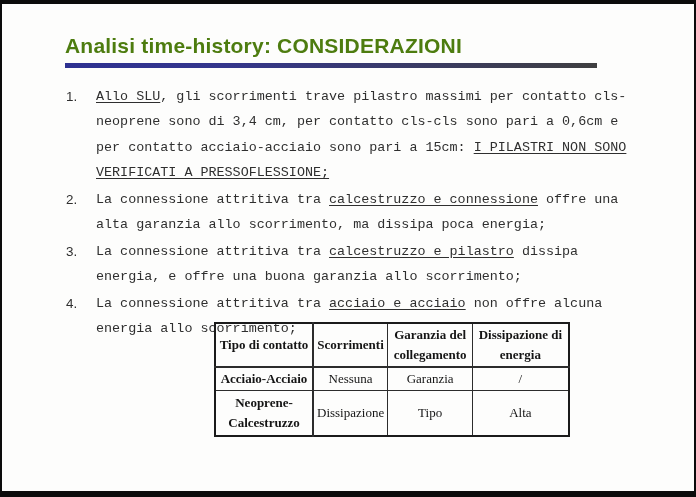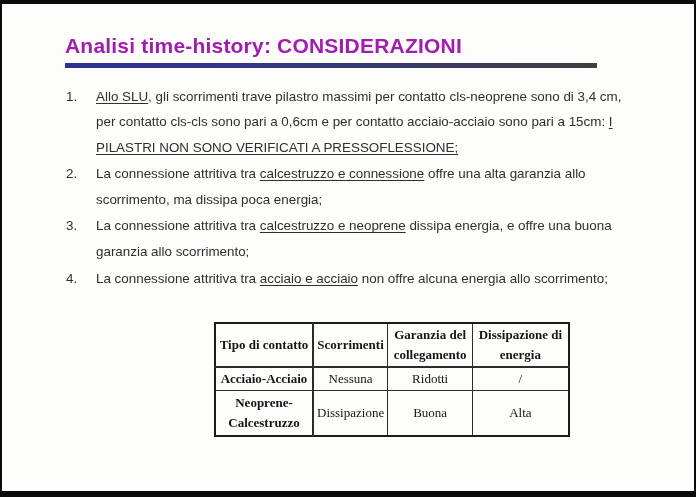--- a/index.html
+++ b/index.html
@@ -9,35 +9,35 @@
     box-sizing: border-box;
     background: #fdfdfc;
     border-style: solid;
     border-color: #0b0b0b;
     border-width: 4px 2px 6px 2px;
     overflow: hidden;
     font-family: "Liberation Sans", sans-serif;
   }
   .page-title {
     position: absolute; left: 63px; top: 30px;
-    font-size: 21px; font-weight: bold; color: #a21caf;
+    font-size: 21px; font-weight: bold; color: #4d7c0f;
     white-space: nowrap; letter-spacing: 0.2px;
   }
   .title-underline {
     position: absolute; left: 63px; top: 59px;
     width: 532px; height: 5px;
     background: linear-gradient(90deg, #2e3191 0%, #34368c 30%, #3f3f40 100%);
   }
   .considerations-list {
     position: absolute; left: 64px; top: 80px; width: 574px;
     font-size: 13.4px; line-height: 25.3px; color: #2f2f2f;
   }
   .list-item { display: flex; margin-bottom: 1.5px; }
   .item-number { flex: 0 0 30px; width: 30px; }
-  .item-text { width: 540px; }
+  .item-text { width: 540px; font-family: Liberation Mono, monospace; }
   .item-text u { text-decoration: underline; text-underline-offset: 2px; }
   .contact-table {
     position: absolute; left: 172px; top: 318px;
     border-collapse: collapse; table-layout: fixed;
     font-family: "Liberation Serif", serif;
     font-size: 13px; color: #151515;
     border: 2px solid #1b1b1b;
     margin-left: 40px;
   }
   .contact-table td {
@@ -74,21 +74,21 @@
       <div class="item-text"><u>Allo SLU</u><span>, gli scorrimenti trave pilastro massimi per contatto cls-neoprene sono di 3,4 cm, per contatto cls-cls sono pari a 0,6cm e per contatto acciaio-acciaio sono pari a 15cm: </span><u>I PILASTRI NON SONO VERIFICATI A PRESSOFLESSIONE;</u></div>
     </div>
 
     <div class="list-item">
       <div class="item-number">2.</div>
       <div class="item-text"><span>La connessione attritiva tra </span><u>calcestruzzo e connessione</u><span> offre una alta garanzia allo scorrimento, ma dissipa poca energia;</span></div>
     </div>
 
     <div class="list-item">
       <div class="item-number">3.</div>
-      <div class="item-text"><span>La connessione attritiva tra </span><u>calcestruzzo e neoprene</u><span> dissipa energia, e offre una buona garanzia allo scorrimento;</span></div>
+      <div class="item-text"><span>La connessione attritiva tra </span><u>calcestruzzo e pilastro</u><span> dissipa energia, e offre una buona garanzia allo scorrimento;</span></div>
     </div>
 
     <div class="list-item">
       <div class="item-number">4.</div>
       <div class="item-text"><span>La connessione attritiva tra </span><u>acciaio e acciaio</u><span> non offre alcuna energia allo scorrimento;</span></div>
     </div>
 
   </div>
 
   <table class="contact-table">
@@ -101,25 +101,25 @@
     <tbody>
       <tr class="header-row">
         <td class="col-first">Tipo di contatto</td>
         <td>Scorrimenti</td>
         <td>Garanzia del collegamento</td>
         <td>Dissipazione di energia</td>
       </tr>
       <tr class="row-1">
         <td class="col-first">Acciaio-Acciaio</td>
         <td>Nessuna</td>
-        <td>Ridotti</td>
+        <td>Garanzia</td>
         <td>/</td>
       </tr>
       <tr class="row-3">
         <td class="col-first">Neoprene-Calcestruzzo</td>
         <td>Dissipazione</td>
-        <td>Buona</td>
+        <td>Tipo</td>
         <td>Alta</td>
       </tr>
     </tbody>
   </table>
 
 </div>
 
 </body></html>

